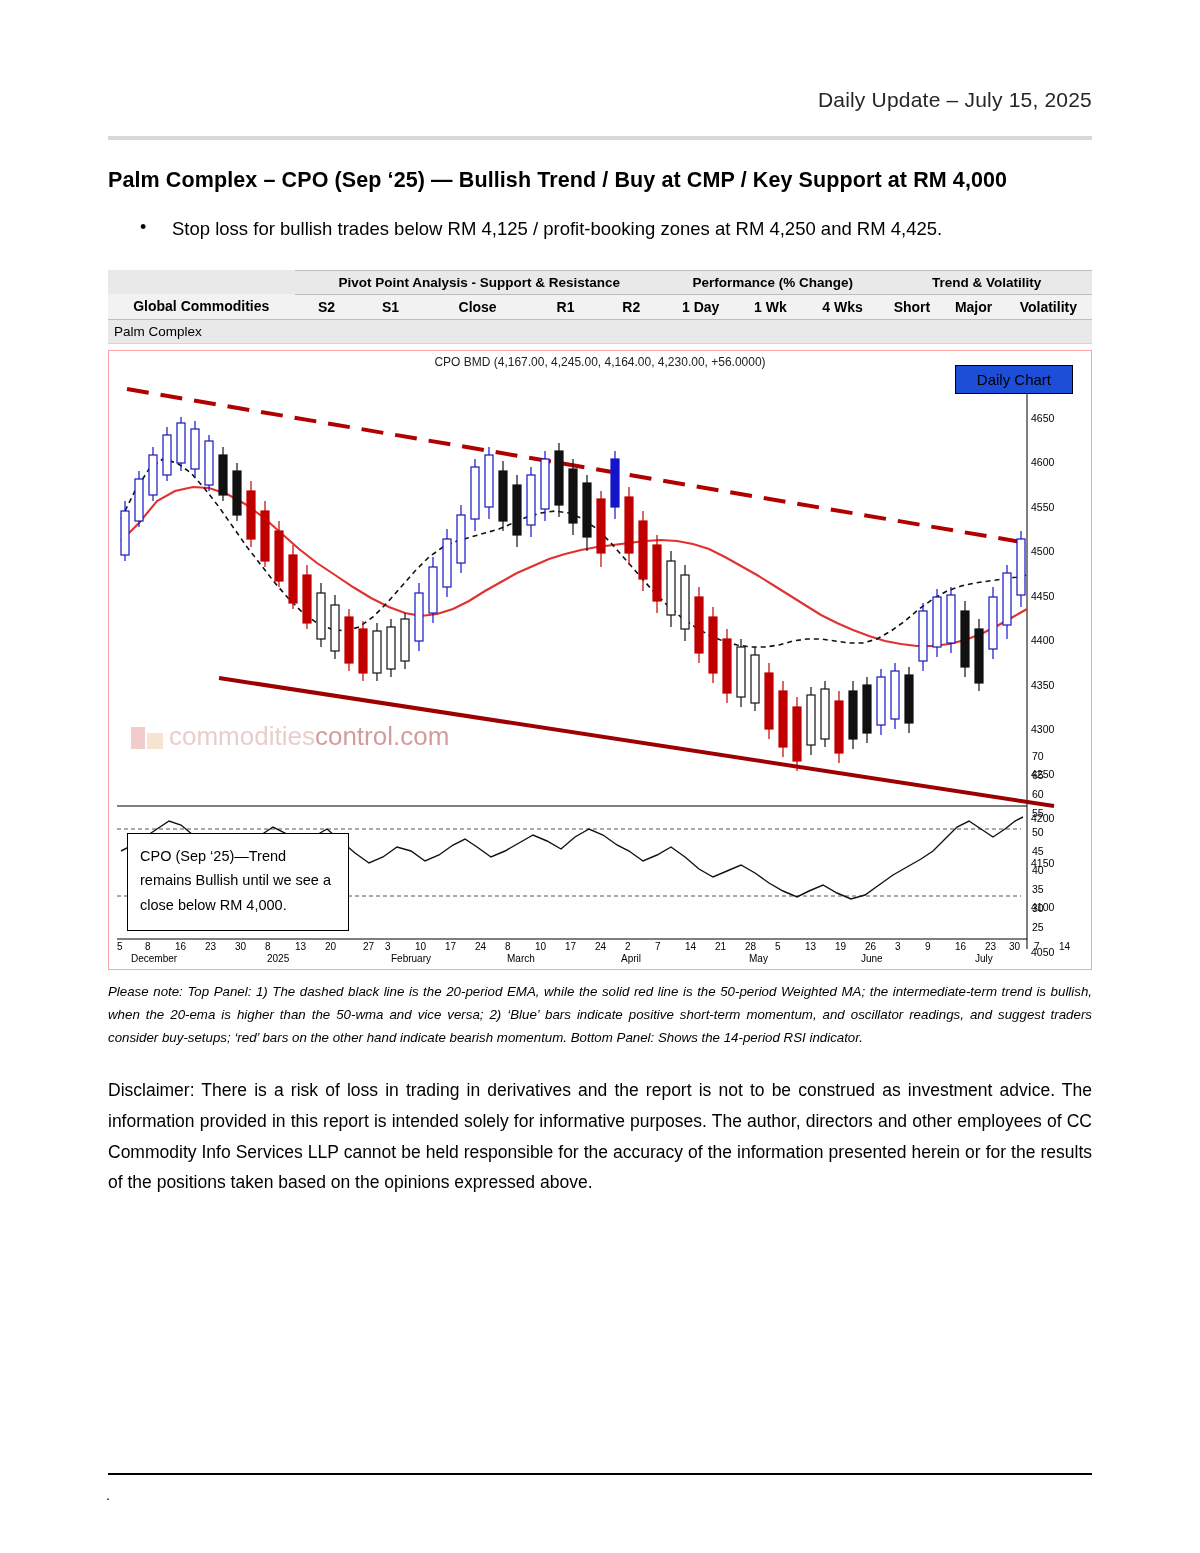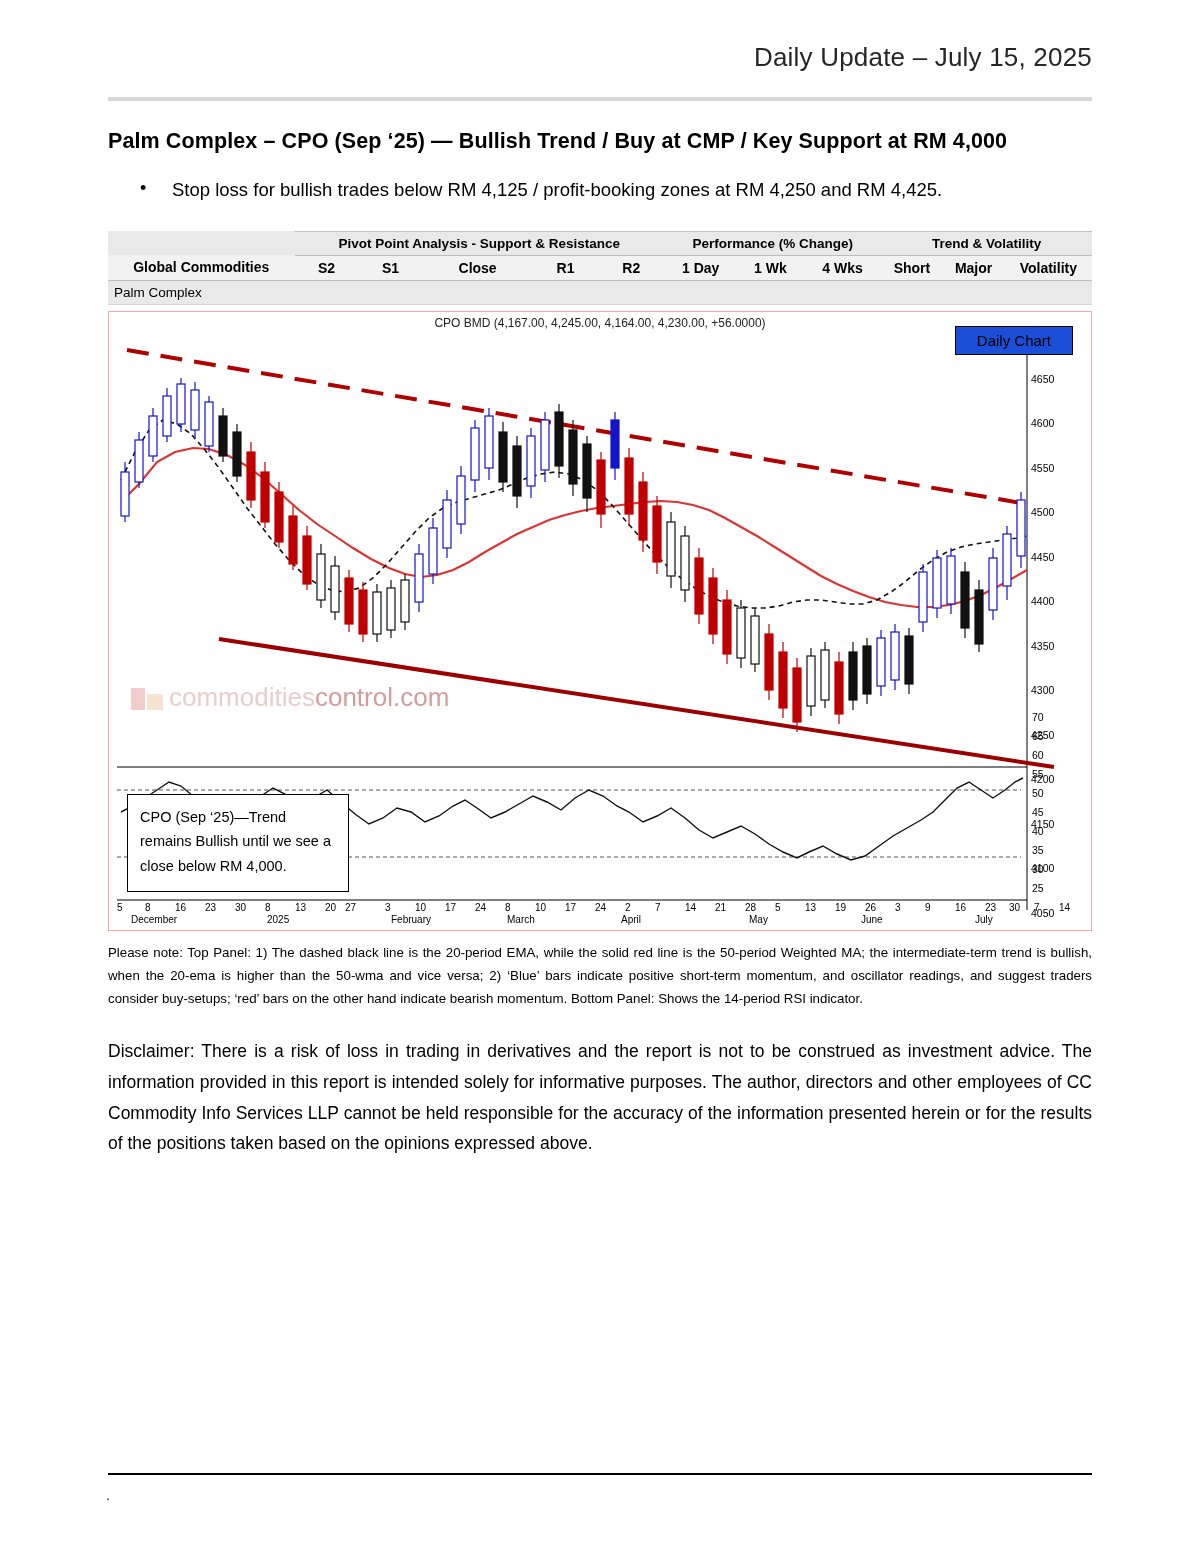--- a/index.html
+++ b/index.html
@@ -18,23 +18,23 @@
   .page {
     position: relative;
     width: 1200px;
     height: 1553px;
     box-sizing: border-box;
     padding: 0;
   }
   
   .doc-header {
     text-align: right;
-    font-size: 26px;
+    font-size: 21px;
     color: #262626;
-    padding: 42px 108px 0 0;
+    padding: 88px 108px 0 0;
     letter-spacing: .2px;
   }
   .header-rule {
     margin: 24px 108px 0 108px;
     height: 4px;
     background: #d9d9d9;
   }
   
   .title {
     margin: 28px 108px 0 108px;
@@ -211,20 +211,21 @@
   .time-axis span {
     position: absolute;
     top: 0;
     white-space: nowrap;
   }
   .time-axis span.month { top: 12px; }
   
   .footnote {
     margin: 10px 108px 0 108px;
     font-size: 13.3px;
+    font-style: italic;
     line-height: 1.75;
     text-align: justify;
     color: #000;
   }
   
   .disclaimer {
     margin: 26px 108px 0 108px;
     font-size: 17.5px;
     line-height: 1.75;
     text-align: justify;
@@ -544,21 +545,21 @@
 
     <div class="time-axis">
       <span style="left:8px">5</span>
       <span style="left:36px">8</span>
       <span style="left:66px">16</span>
       <span style="left:96px">23</span>
       <span style="left:126px">30</span>
       <span style="left:156px">8</span>
       <span style="left:186px">13</span>
       <span style="left:216px">20</span>
-      <span style="left:236px">27</span>
+      <span style="left:254px">27</span>
       <span style="left:276px">3</span>
       <span style="left:306px">10</span>
       <span style="left:336px">17</span>
       <span style="left:366px">24</span>
       <span style="left:396px">8</span>
       <span style="left:426px">10</span>
       <span style="left:456px">17</span>
       <span style="left:486px">24</span>
       <span style="left:516px">2</span>
       <span style="left:546px">7</span>

